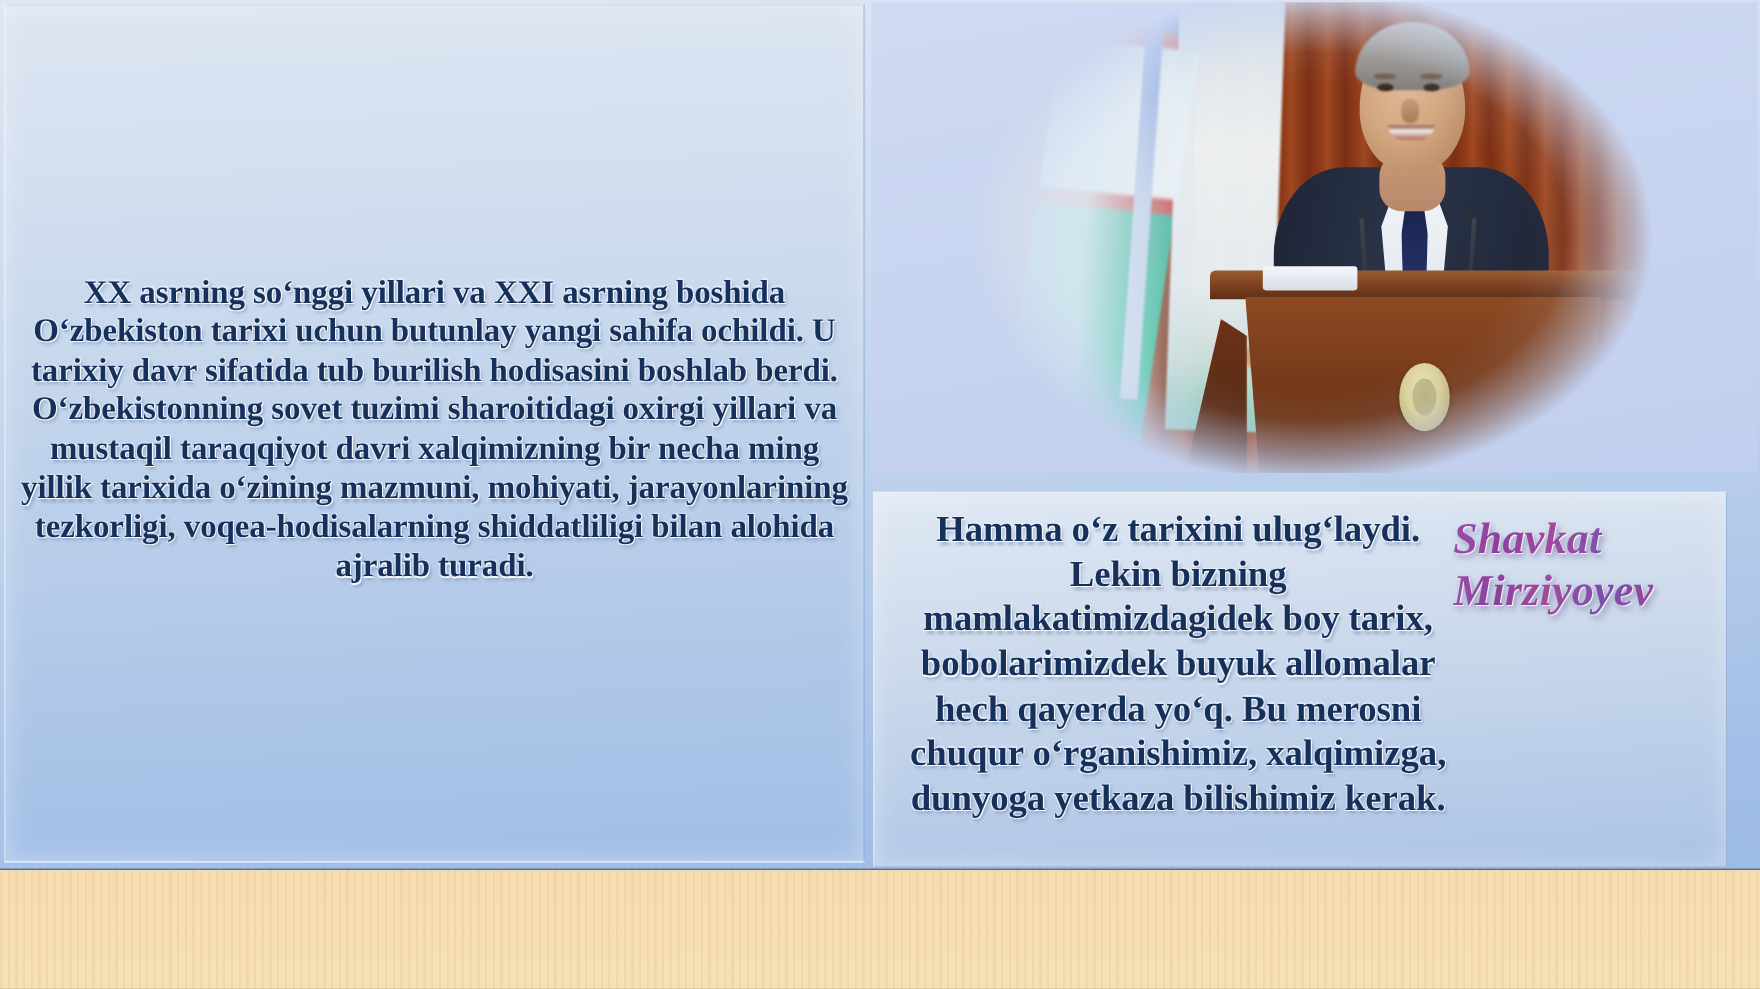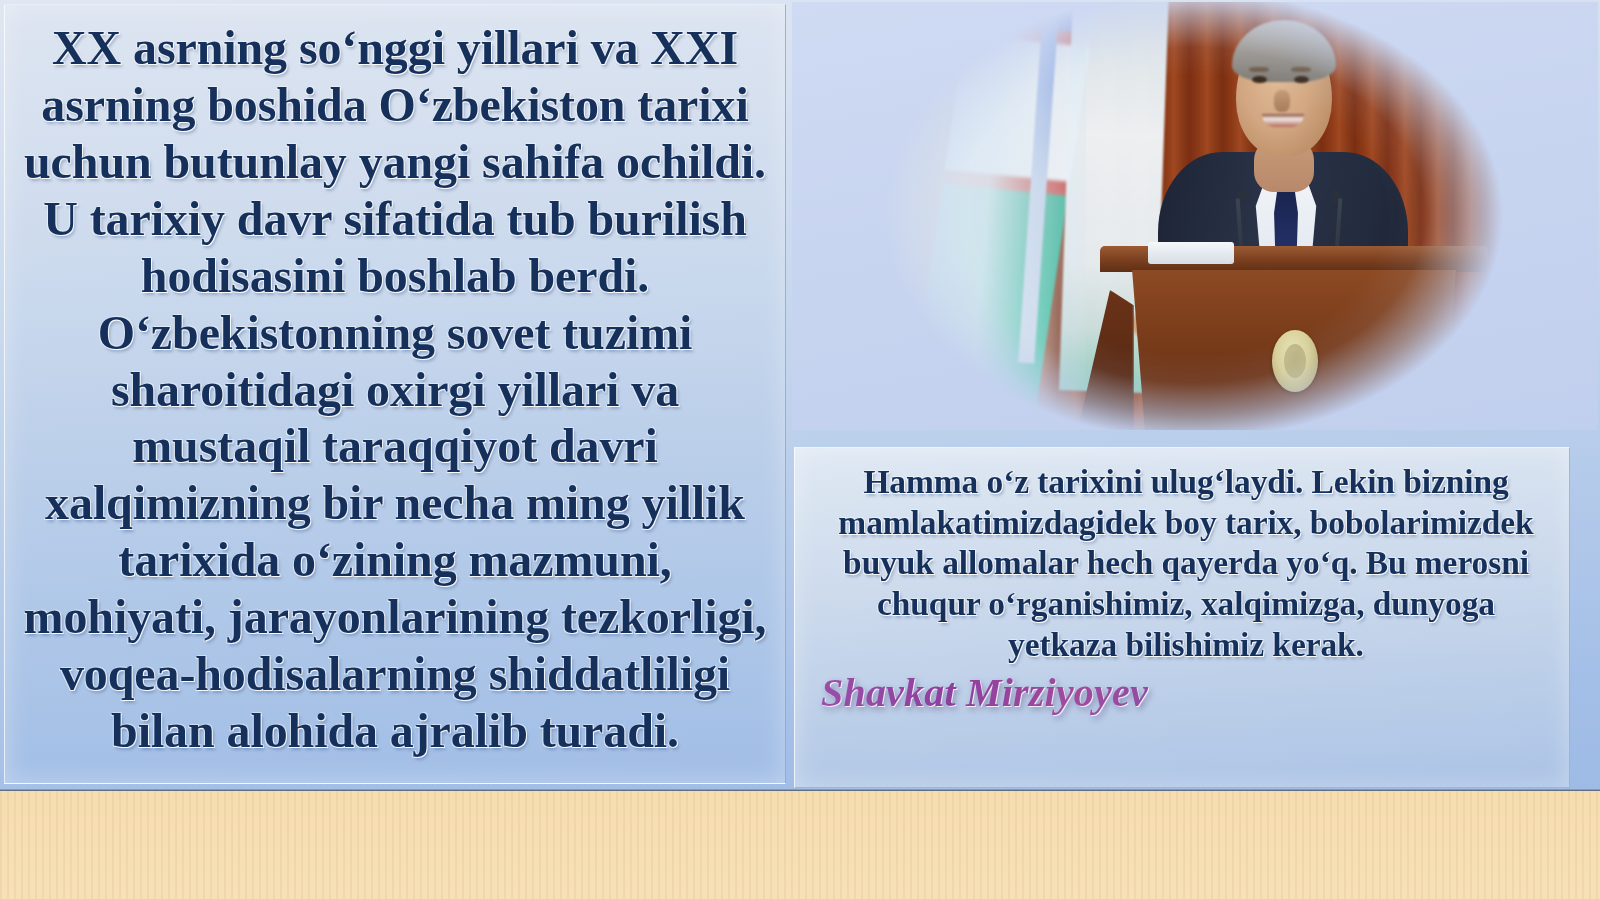--- a/index.html
+++ b/index.html
@@ -78,21 +78,21 @@
     text-align: center;
     line-height: 1.185;
     letter-spacing: -0.1px;
     text-shadow:
        1px 1px 0 rgba(255,255,255,.85),
       -1px 1px 0 rgba(255,255,255,.55),
        1px -1px 0 rgba(255,255,255,.45),
        2px 3px 3px rgba(40,70,120,.30);
   }
 
-  #left-text { font-size: 48px; width: 100%; }
+  #left-text { font-size: 30px; width: 100%; }
 
   
   #photo-region {
     position: absolute;
     left: 792px; top: 2px;
     width: 806px; height: 428px;
     background: linear-gradient(170deg,#cfdaf3 0%, #c8d5f0 45%, #c1cfee 100%);
     overflow: hidden;
   }
 
@@ -268,21 +268,20 @@
         #cbd9ec 42%,
         #bed0e9 66%,
         #b2c8e7 88%,
         #aac2e5 100%);
     border: 1px solid rgba(255,255,255,.8);
     border-right-color: rgba(150,178,214,.9);
     border-bottom-color: rgba(150,178,214,.9);
     box-shadow: inset 0 0 24px rgba(255,255,255,.35);
     padding: 14px 18px 6px 26px;
     display: flex;
-    flex-direction: column;
     justify-content: flex-start;
   }
   #quote-text {
     font-size: 33.5px;
     line-height: 1.215;
     width: 100%;
   }
   #signature {
     margin-top: 4px;
     text-align: left;

